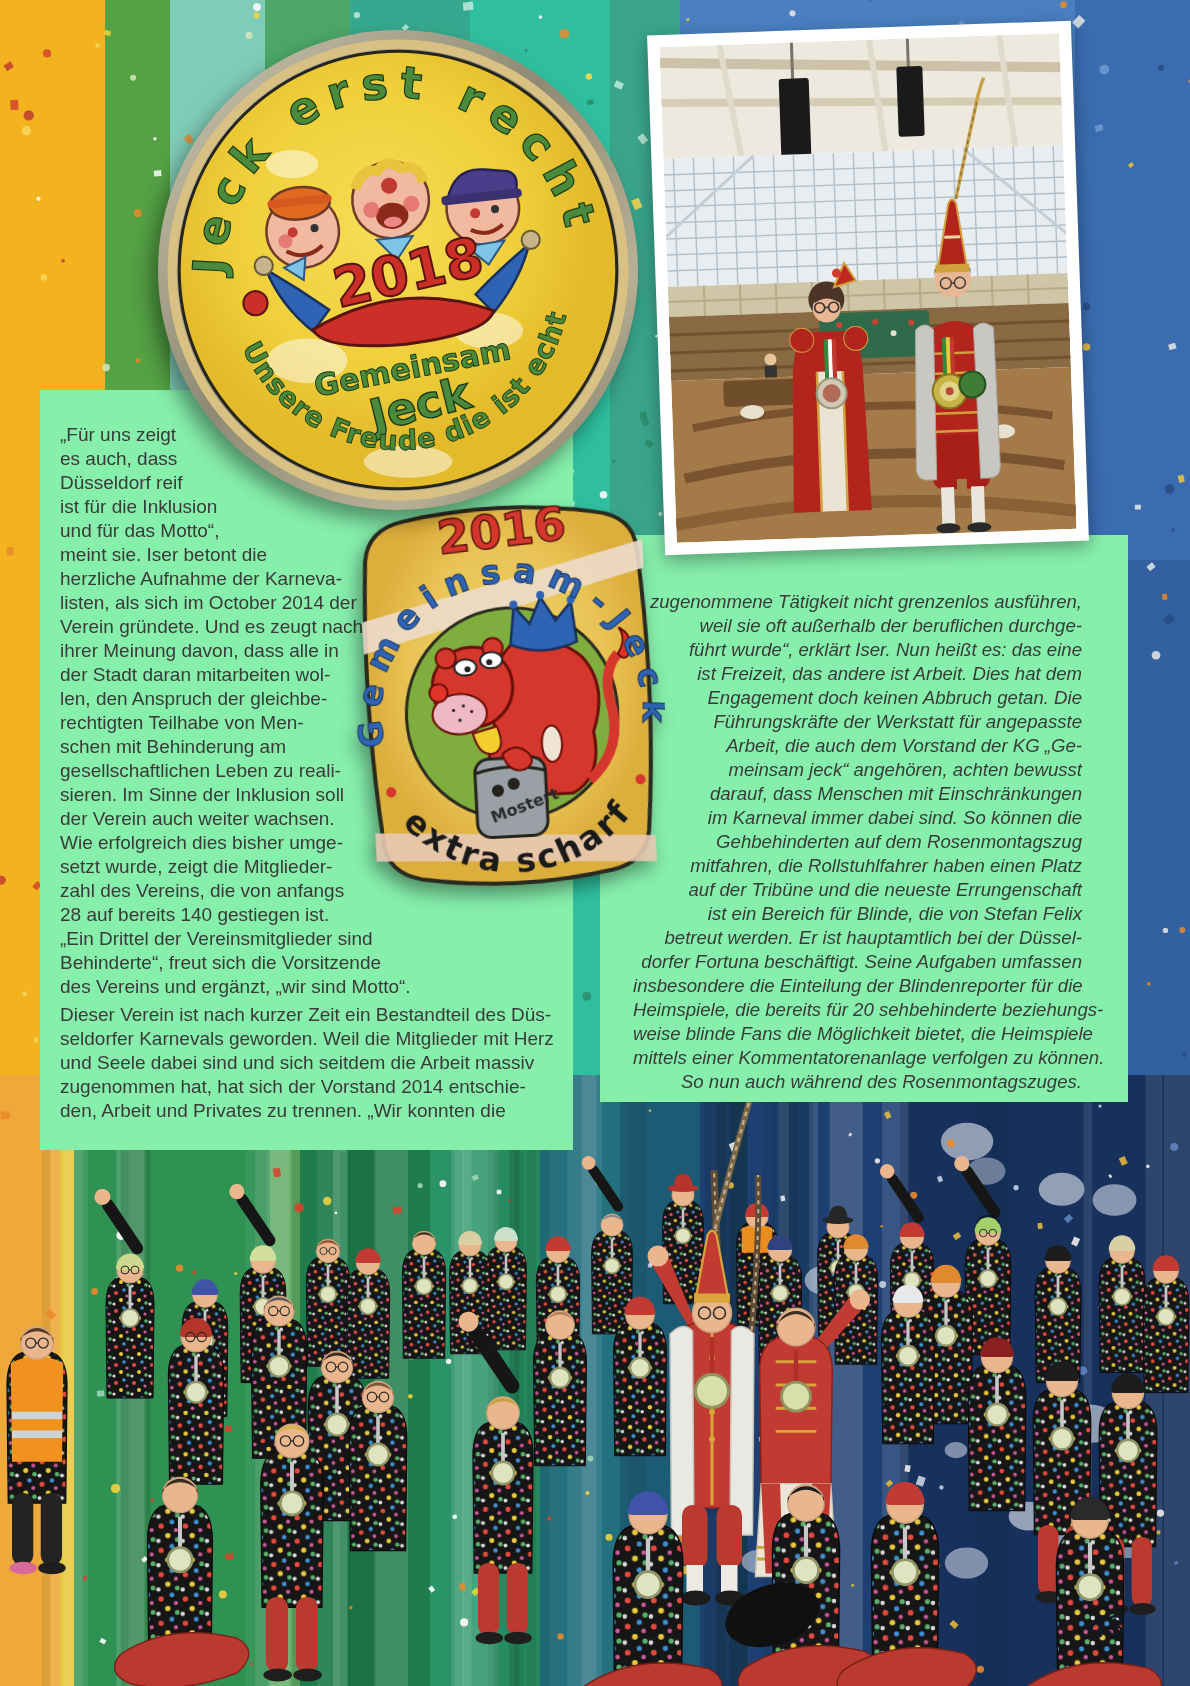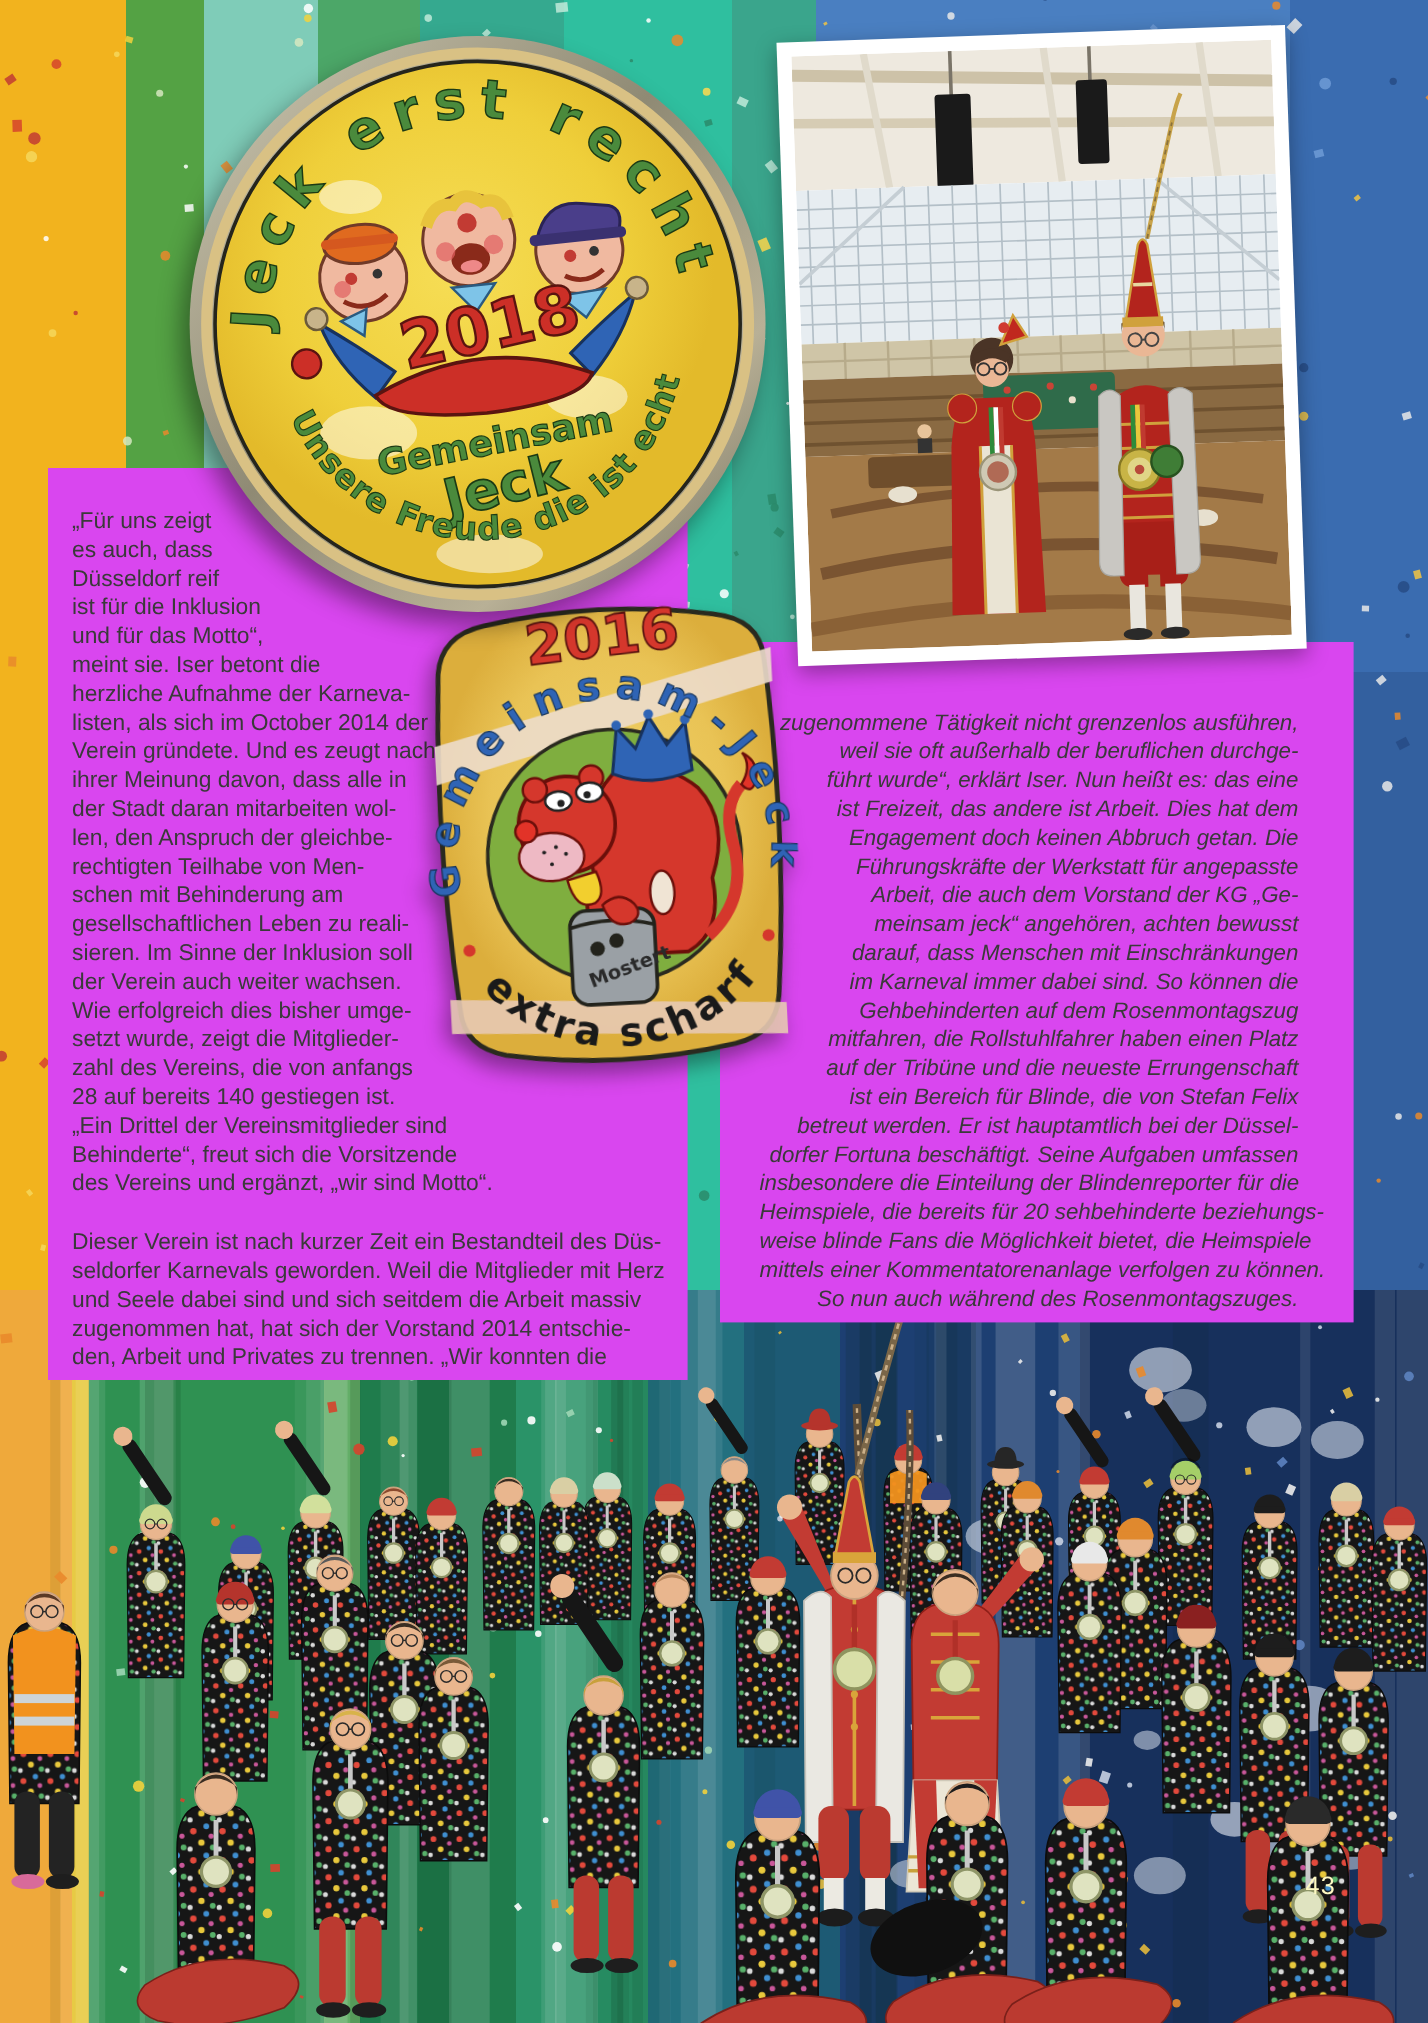--- a/index.html
+++ b/index.html
@@ -1,37 +1,37 @@
 <!DOCTYPE html>
 <html><head>
 <meta charset="utf-8">
 <style>
   html,body{margin:0;padding:0;background:#666;}
   .page{position:relative;width:1190px;height:1686px;overflow:hidden;
         font-family:"Liberation Sans",sans-serif;background:#4a7fc1;margin:0 auto;}
   .stripe{position:absolute;top:0;height:1686px;z-index:0;}
   #pconf{position:absolute;left:0;top:0;z-index:1;}
   #crowd{position:absolute;left:0;top:1075px;z-index:2;}
-  .tbox{position:absolute;background:#d946ef;z-index:3;box-sizing:border-box;}
+  .tbox{position:absolute;background:#86efac;z-index:3;box-sizing:border-box;}
   .tbox-left{left:40px;top:390px;width:533px;height:760px;padding:33px 18px 0 20px;}
   .tbox-right{left:600px;top:535px;width:528px;height:567px;padding:55px 46px 0 33px;}
   .ln{font-size:19px;line-height:24px;color:#3a3a39;white-space:nowrap;}
   .rcol .ln{font-size:18.6px;text-align:right;font-style:italic;}
   .rcol .ln:last-child{text-align:right;}
-  .l2{margin-top:25px;}
+  .l2{margin-top:4px;}
   #hall{position:absolute;left:656px;top:28px;width:424px;height:520px;z-index:4;
         background:#ffffff;padding:12px;box-sizing:border-box;transform:rotate(-2deg);
         transform-origin:center;box-shadow:0 6px 18px rgba(0,0,0,.35);}
   #badge2016{position:absolute;left:352px;top:494px;width:312px;height:398px;z-index:5;
         transform:rotate(-3deg);transform-origin:center;
         filter:drop-shadow(-5px 9px 9px rgba(0,0,0,.4));}
   #medal2018{position:absolute;left:156px;top:28px;width:484px;height:484px;z-index:6;
         filter:drop-shadow(-7px 11px 10px rgba(0,0,0,.4));}
-  .pagenum{position:absolute;left:1088px;top:1560px;z-index:7;color:#fef9c3;
-        font-size:21px;letter-spacing:1px;}
+  .pagenum{position:absolute;left:1088px;top:1608px;z-index:7;color:#0f172a;
+        font-size:32px;letter-spacing:1px;}
   svg text{font-family:"DejaVu Sans",sans-serif;}
 </style>
 </head>
 <body>
 
 <div class="page">
 
   <div id="stripes">
       <div class="stripe" style="left: 0px; width: 105px; background: rgb(242, 179, 30);"></div>
       <div class="stripe" style="left: 105px; width: 65px; background: rgb(84, 162, 68);"></div>

